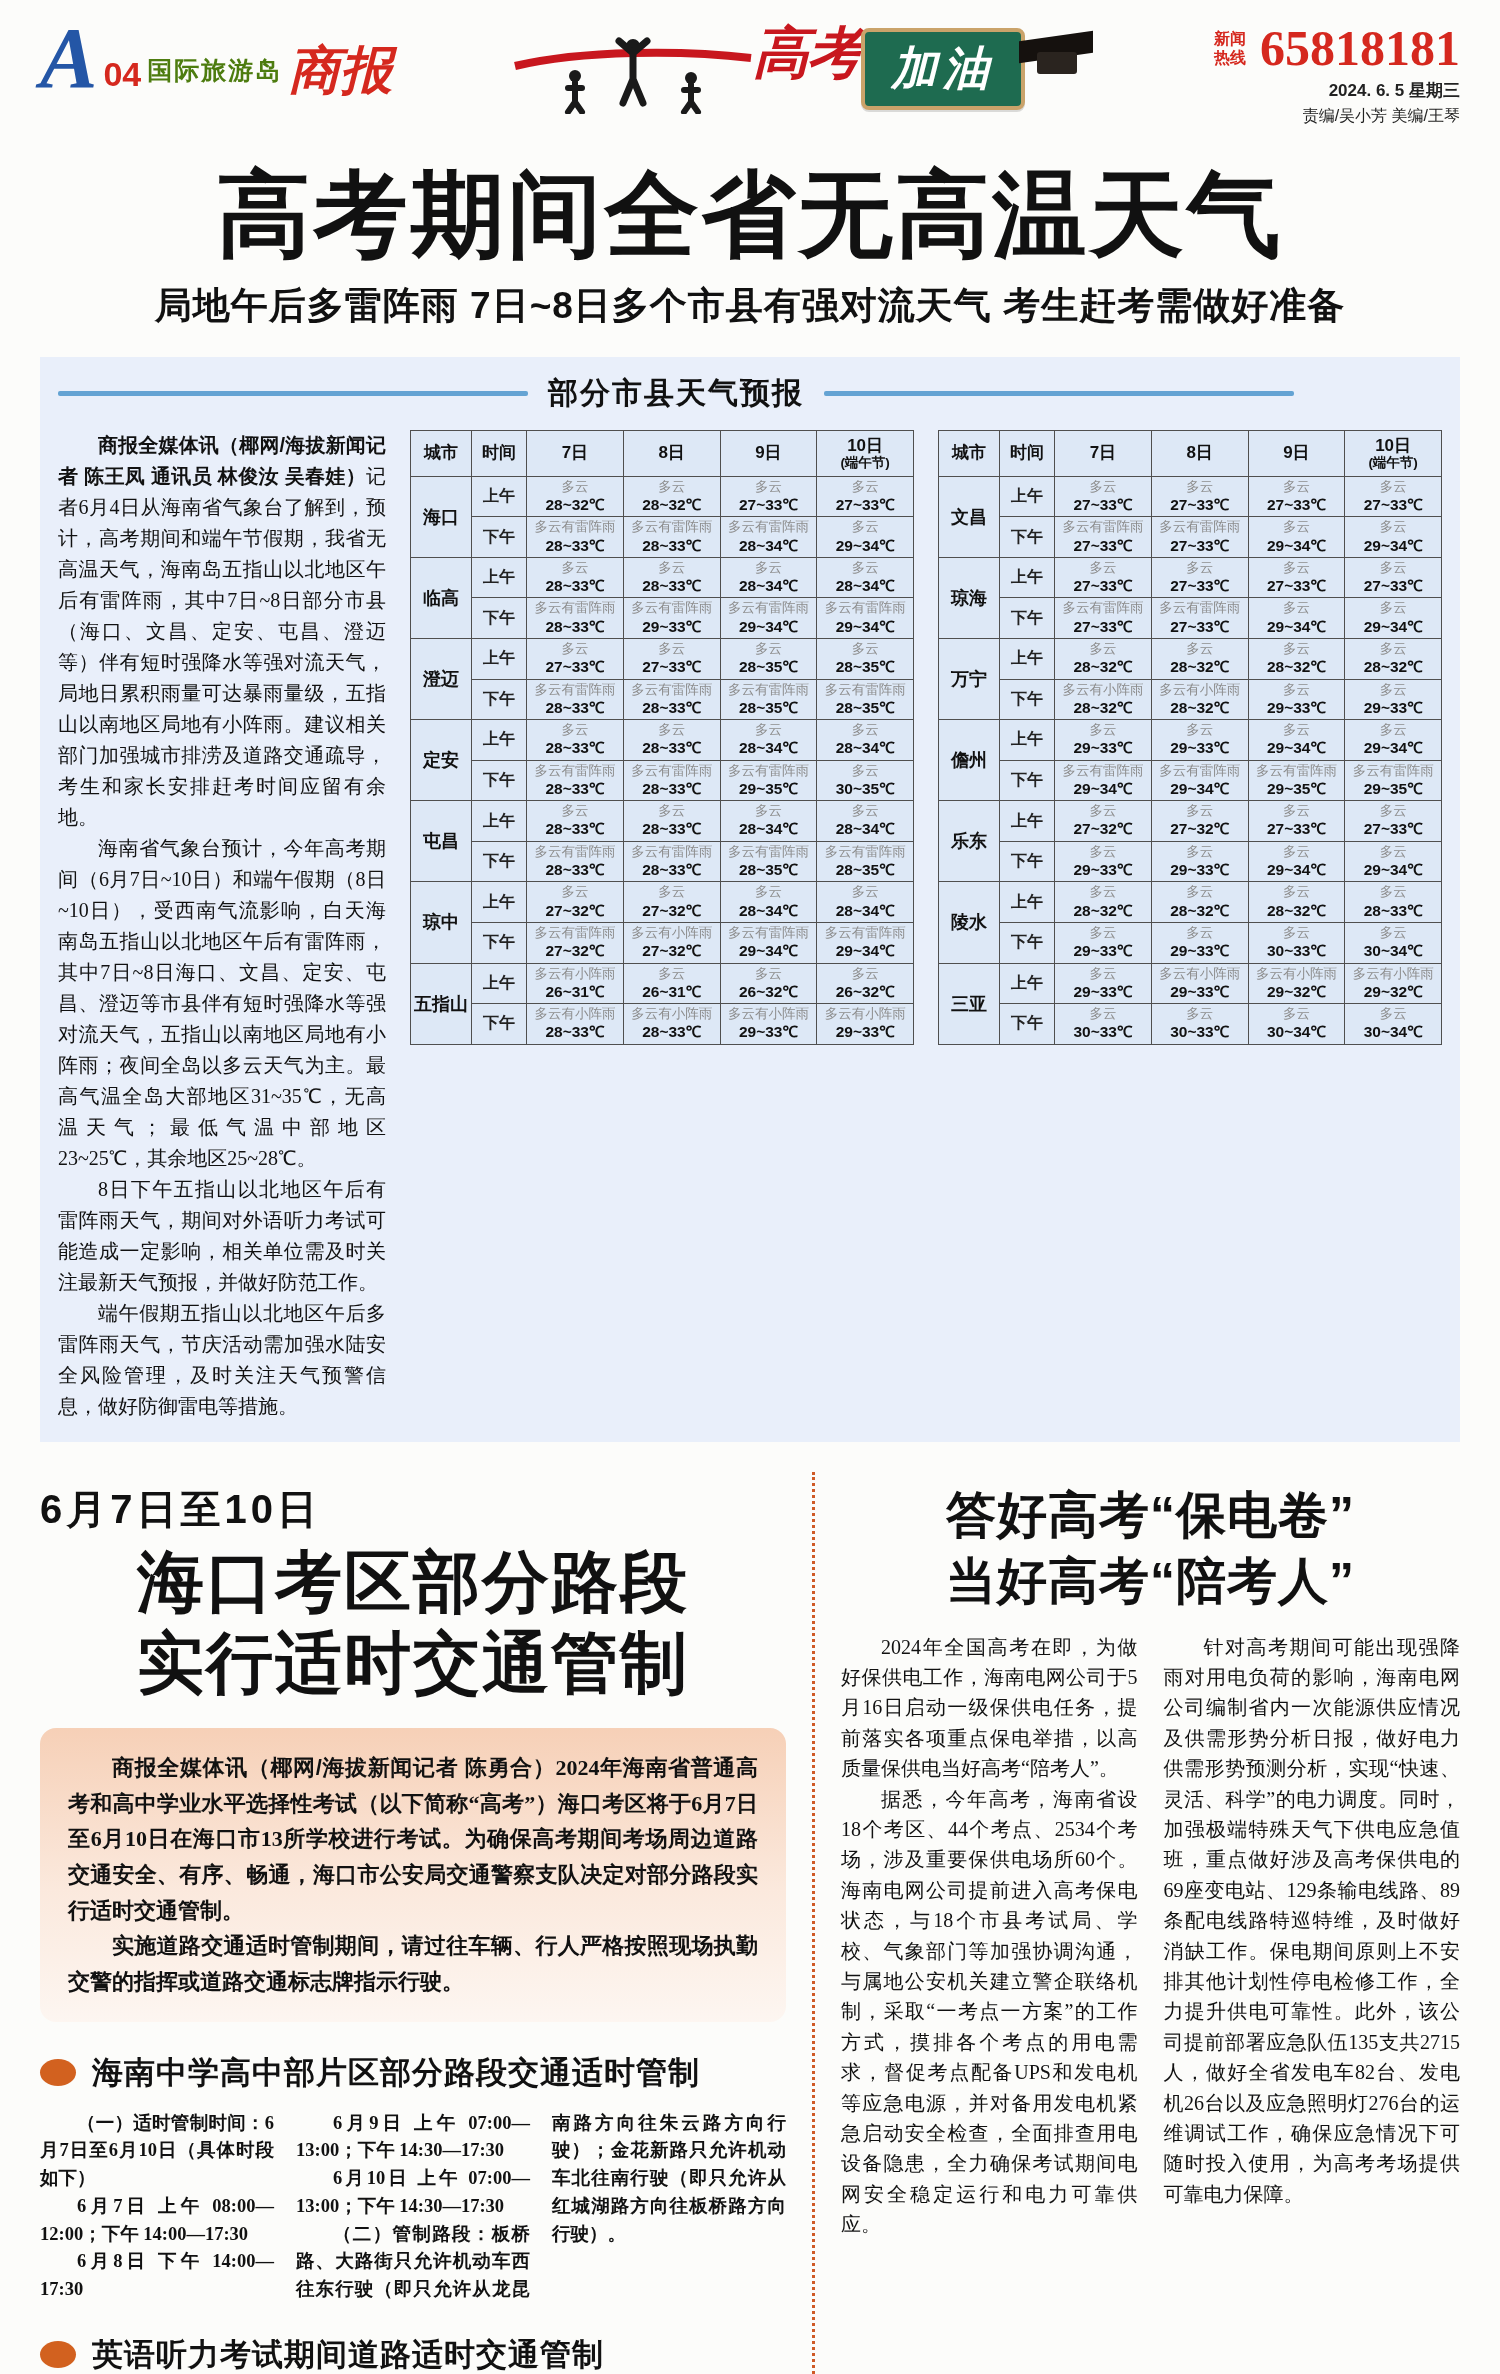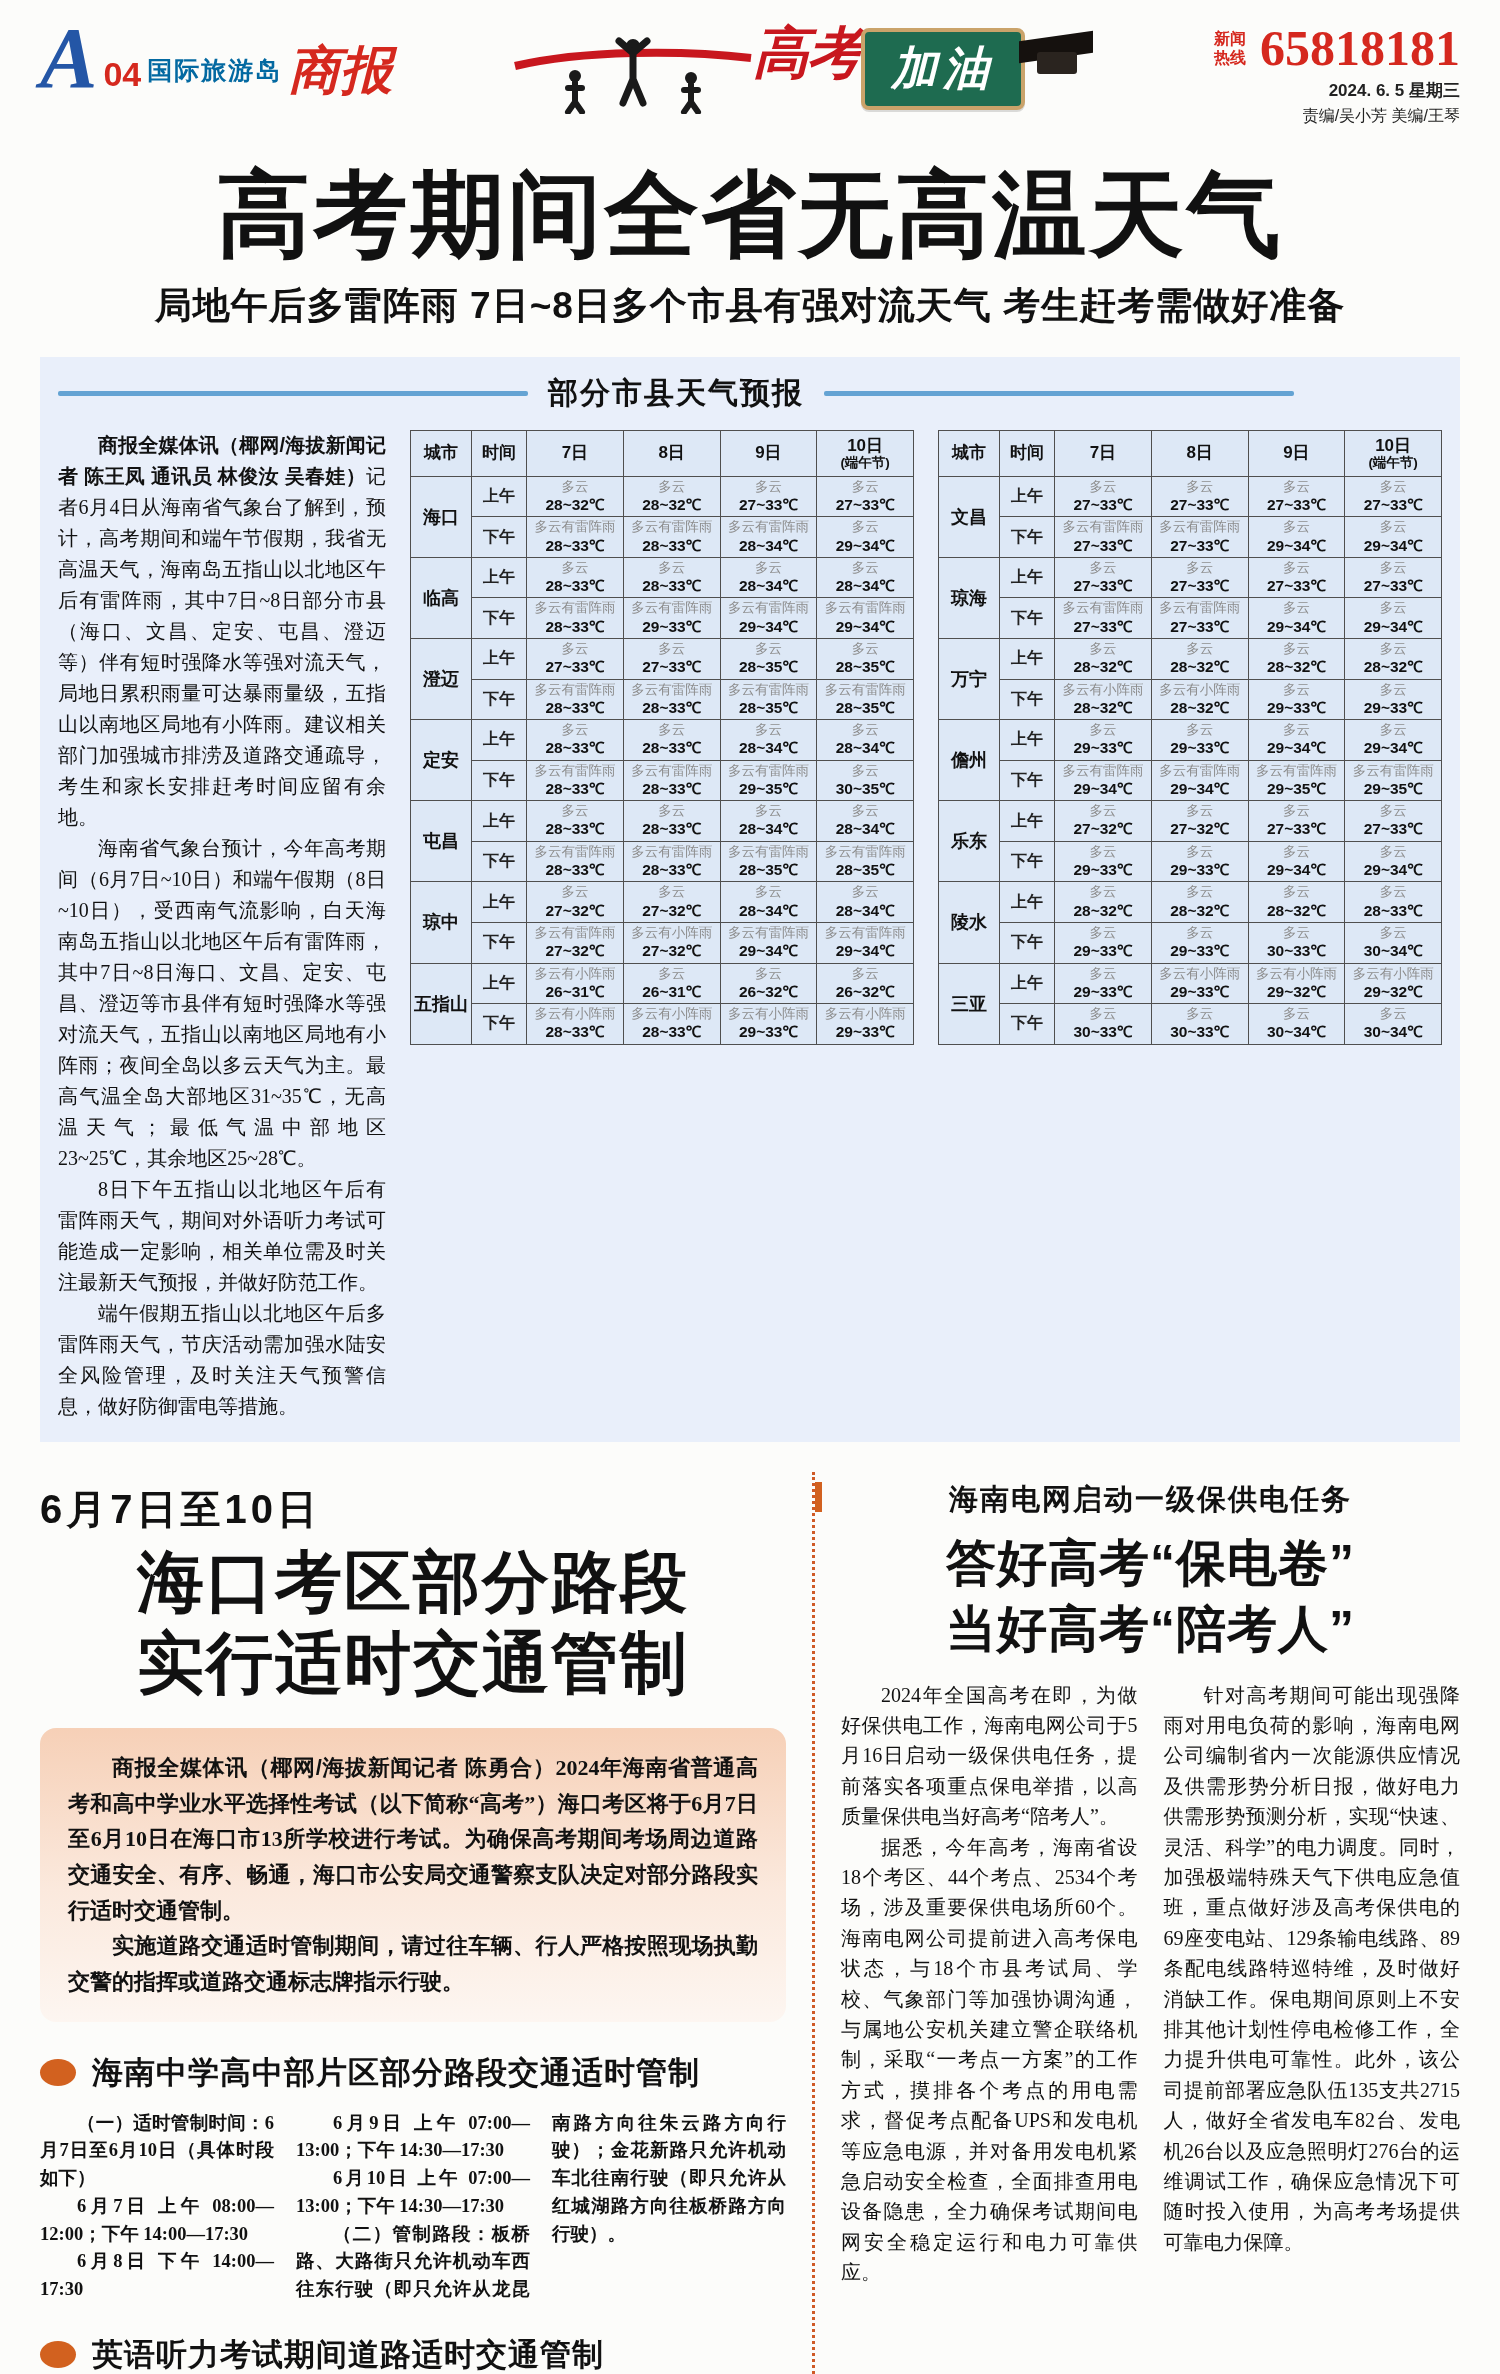--- a/index.html
+++ b/index.html
@@ -3,21 +3,21 @@
 <meta charset="utf-8">
 <style>
   html,body{margin:0;padding:0;background:#e8e8e6;}
   .page{width:1500px;min-height:2374px;margin:0 auto;background:#fcfcfa;box-sizing:border-box;
         padding:22px 40px 30px;font-family:"Liberation Sans",sans-serif;color:#111;}
   
   .hdr{display:flex;align-items:flex-start;justify-content:space-between;height:118px;}
   .logo{display:flex;align-items:flex-end;gap:6px;}
   .logo-a{font-size:86px;font-weight:900;font-style:italic;color:#2456a6;line-height:.85;font-family:"Liberation Serif",serif;}
   .logo-04{font-size:34px;font-weight:900;color:#d5281e;line-height:1;margin-bottom:4px;}
-  .logo-cn{font-size:25px;font-weight:800;color:#0369a1;letter-spacing:2px;margin-bottom:8px;}
+  .logo-cn{font-size:25px;font-weight:800;color:#4d7c0f;letter-spacing:2px;margin-bottom:8px;}
   .logo-brand{font-size:52px;font-weight:900;color:#d5281e;font-family:"Liberation Serif",serif;
               font-style:italic;line-height:.9;margin-bottom:0;}
   
   .banner{display:flex;align-items:flex-start;gap:0;margin-top:6px;}
   .ribbon{position:relative;width:240px;height:86px;}
   .ribbon svg{display:block;}
   .gk{font-size:56px;font-weight:900;color:#c8171e;font-family:"Liberation Serif",serif;
       font-style:italic;letter-spacing:-2px;line-height:.9;}
   .board{background:#1e6b50;border:4px solid #caa36a;border-radius:8px;padding:6px 26px;
          box-shadow:0 2px 0 #00000022;}
@@ -760,24 +760,20 @@
 
       <div class="sec-head">
         <span class="sec-dot"></span>
         <span>英语听力考试期间道路适时交通管制</span>
       </div>
 
     </div>
 
     <div class="col-right">
 
-      <div class="kicker-mid">
-        <span class="bar"></span>
-        <span>海南电网启动一级保供电任务</span>
-      </div>
       <div class="power-hl">
         <div>答好高考“保电卷”</div>
         <div>当好高考“陪考人”</div>
       </div>
       <div class="serif-body two-col">
         <div>
             <p>2024年全国高考在即，为做好保供电工作，海南电网公司于5月16日启动一级保供电任务，提前落实各项重点保电举措，以高质量保供电当好高考“陪考人”。</p>
             <p>据悉，今年高考，海南省设18个考区、44个考点、2534个考场，涉及重要保供电场所60个。海南电网公司提前进入高考保电状态，与18个市县考试局、学校、气象部门等加强协调沟通，与属地公安机关建立警企联络机制，采取“一考点一方案”的工作方式，摸排各个考点的用电需求，督促考点配备UPS和发电机等应急电源，并对备用发电机紧急启动安全检查，全面排查用电设备隐患，全力确保考试期间电网安全稳定运行和电力可靠供应。</p>
             <p>针对高考期间可能出现强降雨对用电负荷的影响，海南电网公司编制省内一次能源供应情况及供需形势分析日报，做好电力供需形势预测分析，实现“快速、灵活、科学”的电力调度。同时，加强极端特殊天气下供电应急值班，重点做好涉及高考保供电的69座变电站、129条输电线路、89条配电线路特巡特维，及时做好消缺工作。保电期间原则上不安排其他计划性停电检修工作，全力提升供电可靠性。此外，该公司提前部署应急队伍135支共2715人，做好全省发电车82台、发电机26台以及应急照明灯276台的运维调试工作，确保应急情况下可随时投入使用，为高考考场提供可靠电力保障。</p>
           </div>

